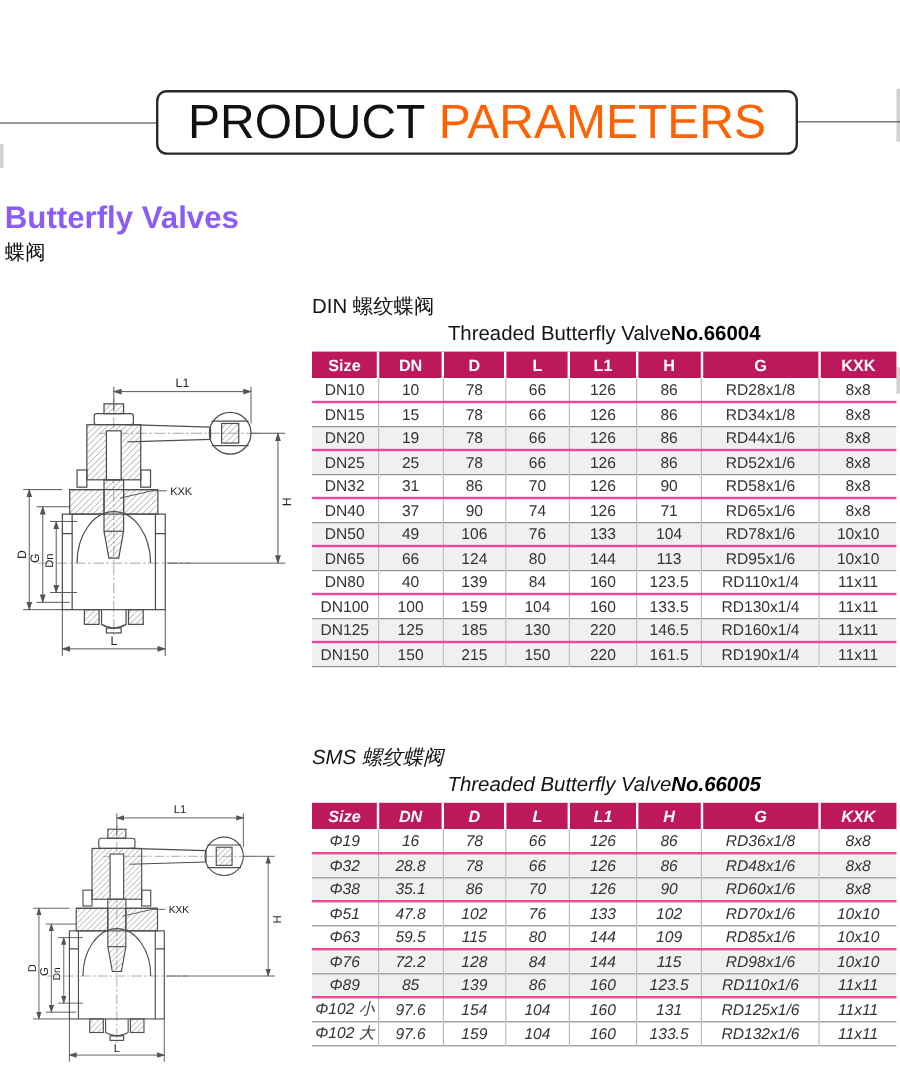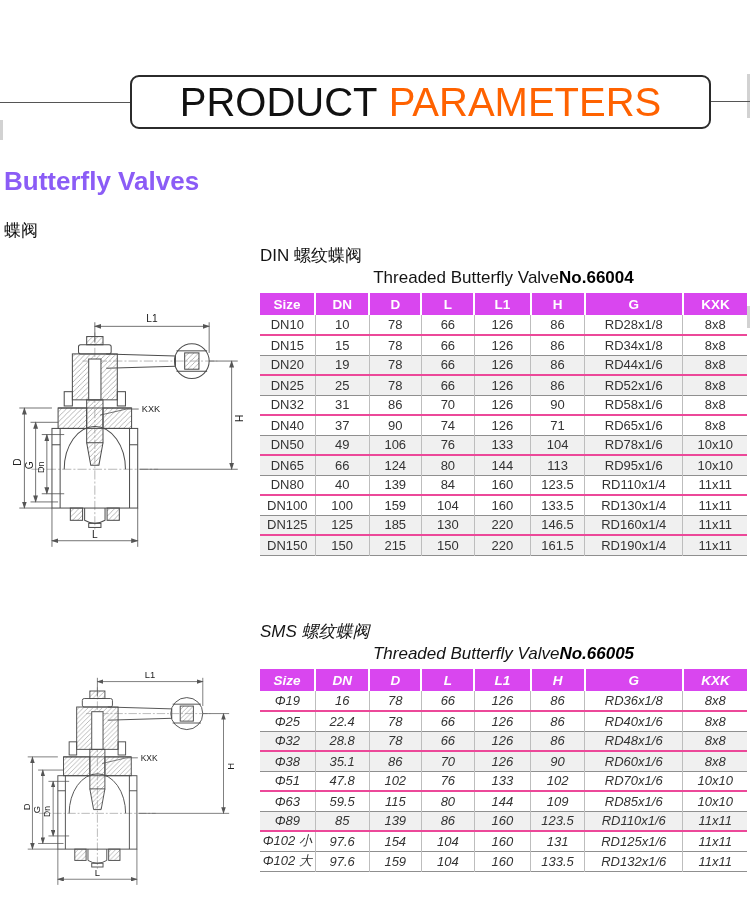--- a/index.html
+++ b/index.html
@@ -7,48 +7,48 @@
   body {
     width:750px; height:908px; position:relative; overflow:hidden;
     font-family:"Liberation Sans", sans-serif; color:#1a1a1a;
   }
 
   
   .rule { position:absolute; height:0; border-top:1.5px solid #555; }
   .rule-left  { left:0;   top:102px; width:131px; }
   .rule-right { left:613px; top:101px; width:137px; }
   .header-box {
-    position:absolute; left:130px; top:75px; width:581px; height:54px;
+    position:absolute; left:130px; top:75px; width:535px; height:54px;
     border:2px solid #2b2b2b; border-radius:9px; background:#fff;
     display:flex; align-items:center; justify-content:center;
     font-size:40px; line-height:1; white-space:pre;
   }
   .header-box .t-black { color:#111; }
   .header-box .t-orange { color:#ff6200; }
 
   .edge-mark { position:absolute; background:#d2d2d2; }
 
   
   .product-title { position:absolute; left:4px; top:166px; font-size:26px; font-weight:bold; color:#8b5cf6; }
-  .product-title-zh { position:absolute; left:4px; top:199px; font-size:17px; color:#111;margin-top:20px; }
+  .product-title-zh { position:absolute; left:4px; top:199px; font-size:17px; color:#111; }
 
   
   .section { position:absolute; left:260px; width:487px; }
   .section-din { top:245px; }
   .section-sms { top:621px;font-style:italic; }
   .sec-zh { font-size:17px; line-height:21px; color:#141414; }
   .sec-row { display:flex; justify-content:center; align-items:flex-end; margin-top:1px; }
   .sec-en { font-size:17px; line-height:21px; color:#141414; }
   .sec-no { font-size:17px; font-weight:bold; color:#000; }
 
   
   table { width:100%; border-collapse:collapse; table-layout:fixed; margin-top:5px;
           font-size:13px; color:#333; text-align:center; }
   thead th {
-    background:#d946ef; color:#fff; font-weight:bold; font-size:13.5px;
+    background:#be185d; color:#fff; font-weight:bold; font-size:13.5px;
     height:22px; border-left:2px solid #fff; padding:0;
   }
   thead th:first-child { border-left:none; }
   tbody td { height:20px; padding:0 2px; border-left:1px solid #bdbdbd; border-right:1px solid #bdbdbd;
              white-space:nowrap; overflow:hidden; }
   tbody td:first-child { border-left:none; }
   tbody td:last-child { border-right:none; }
   tbody tr { border-top:2px solid #ec4899; background:#fff; }
   tbody tr:nth-child(odd) { border-top:1px solid #8f8f8f; }
   tbody tr:first-child { border-top:none;margin-top:38px; }
@@ -264,30 +264,20 @@
         <tr>
           <td>Φ19</td>
           <td>16</td>
           <td>78</td>
           <td>66</td>
           <td>126</td>
           <td>86</td>
           <td>RD36x1/8</td>
           <td>8x8</td>
         </tr>
-        <tr>
-          <td>Φ25</td>
-          <td>22.4</td>
-          <td>78</td>
-          <td>66</td>
-          <td>126</td>
-          <td>86</td>
-          <td>RD40x1/6</td>
-          <td>8x8</td>
-        </tr>
         <tr class="shade">
           <td>Φ32</td>
           <td>28.8</td>
           <td>78</td>
           <td>66</td>
           <td>126</td>
           <td>86</td>
           <td>RD48x1/6</td>
           <td>8x8</td>
         </tr>
@@ -312,20 +302,30 @@
           <td>10x10</td>
         </tr>
         <tr>
           <td>Φ63</td>
           <td>59.5</td>
           <td>115</td>
           <td>80</td>
           <td>144</td>
           <td>109</td>
           <td>RD85x1/6</td>
+          <td>10x10</td>
+        </tr>
+        <tr class="shade">
+          <td>Φ76</td>
+          <td>72.2</td>
+          <td>128</td>
+          <td>84</td>
+          <td>144</td>
+          <td>115</td>
+          <td>RD98x1/6</td>
           <td>10x10</td>
         </tr>
         <tr class="shade">
           <td>Φ89</td>
           <td>85</td>
           <td>139</td>
           <td>86</td>
           <td>160</td>
           <td>123.5</td>
           <td>RD110x1/6</td>

